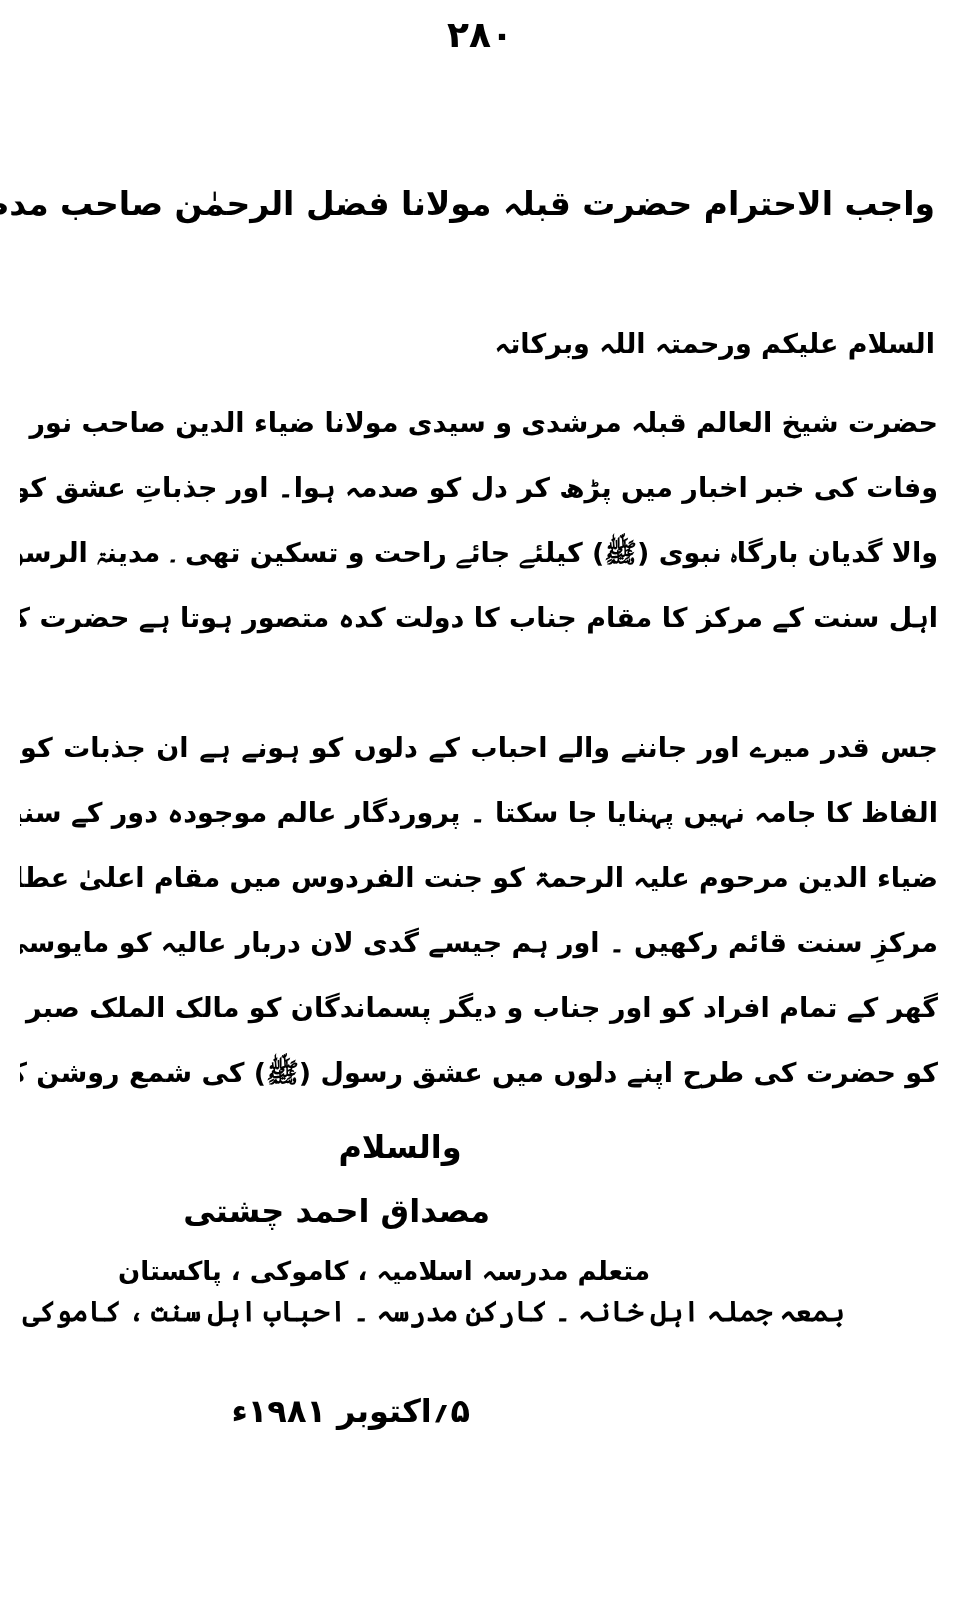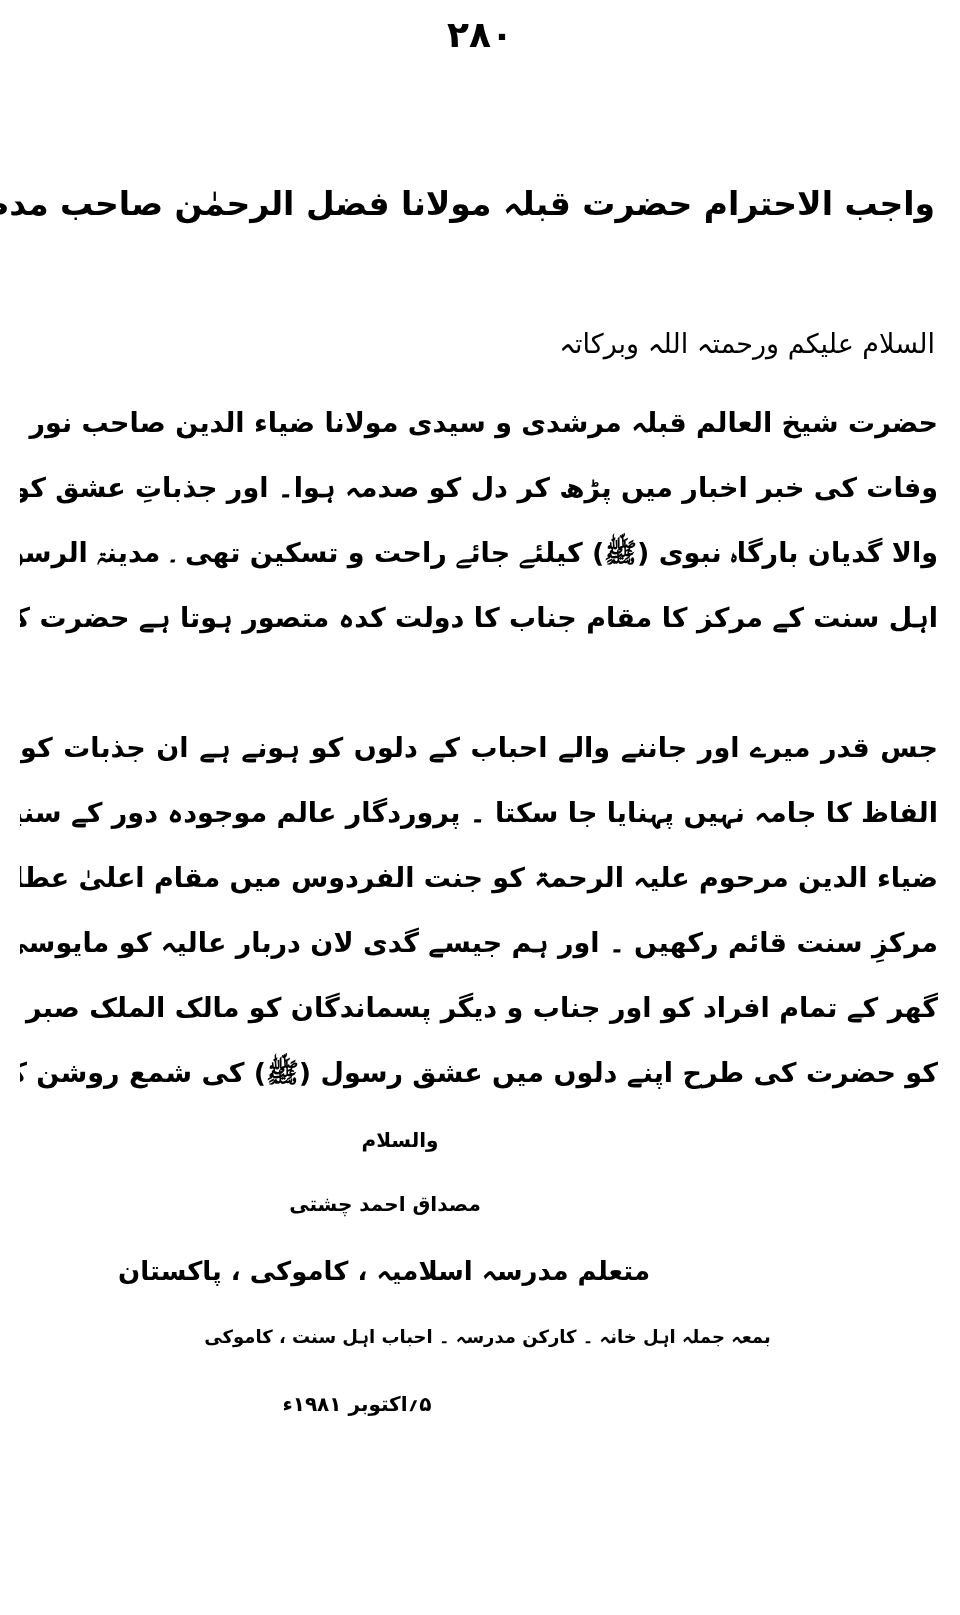--- a/index.html
+++ b/index.html
@@ -44,21 +44,21 @@
     direction: rtl;
     line-height: 1.3;
     white-space: nowrap;
   }
   .salutation {
     position: absolute;
     top: 328px;
     right: 25px;
     left: 600px;
     font-size: 27px;
-    font-weight: normal;
+    font-weight: bold;
     text-align: right;
     direction: rtl;
     white-space: nowrap;
   }
   .body-block {
     position: absolute;
     right: 22px;
     left: 20px;
     direction: rtl;
   }
@@ -74,30 +74,30 @@
     text-align-last: justify;
     white-space: nowrap;
     overflow: hidden;
   }
   .body-line.short {
     text-align: right;
     text-align-last: right;
   }
   .closing-item {
     position: absolute;
-    font-size: 20px;
+    font-size: 32px;
     font-weight: bold;
     direction: rtl;
     text-align: center;
     white-space: nowrap;
   }
   .valediction   { top: 1128px; right: 490px; left: 330px; }
   .signature     { top: 1192px; right: 470px; left: 280px; }
   .affiliation1  { top: 1256px; right: 310px; left: 190px; font-size: 26px; }
-  .affiliation2  { top: 1326px; right: 115px; left: 130px; font-size: 18px; }
+  .affiliation2  { top: 1295px; right: 115px; left: 130px; font-size: 28px; font-family: Liberation Serif, serif; }
   .date-line     { top: 1392px; right: 490px; left: 244px; }
 </style>
 </head>
 <body>
 
 <div class="page">
 
   <div class="page-number">۲۸۰</div>
 
   <div class="heading">واجب الاحترام حضرت قبلہ مولانا فضل الرحمٰن صاحب مدظلہ العالی</div>

